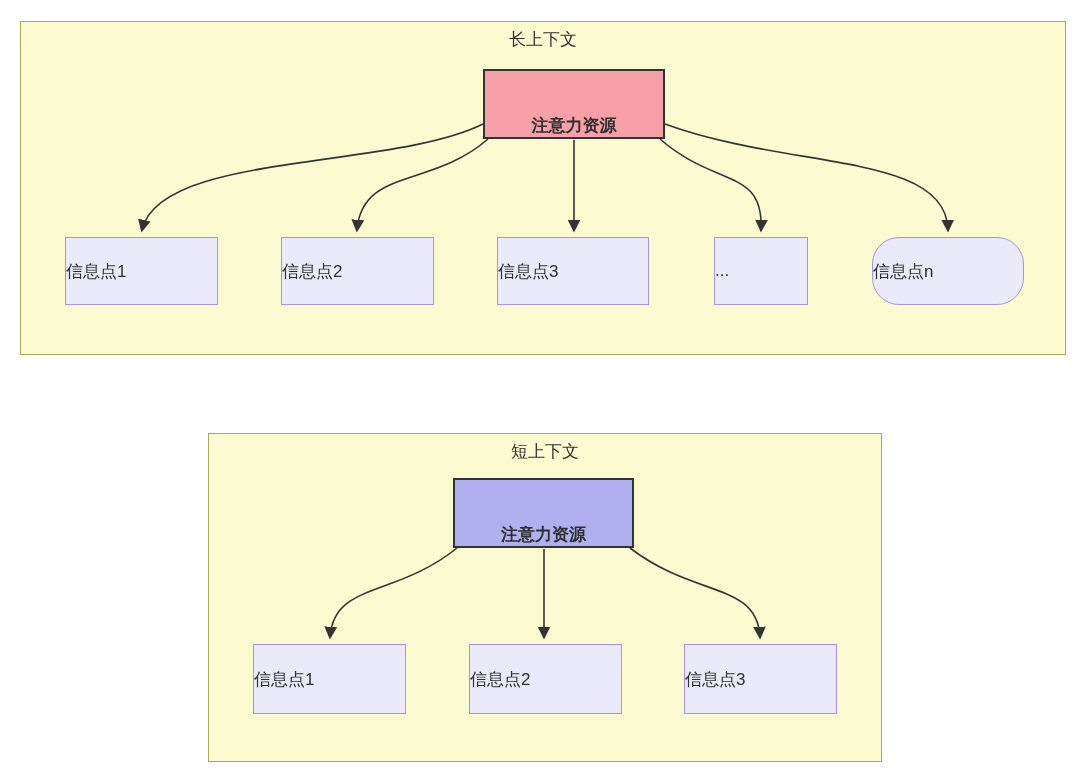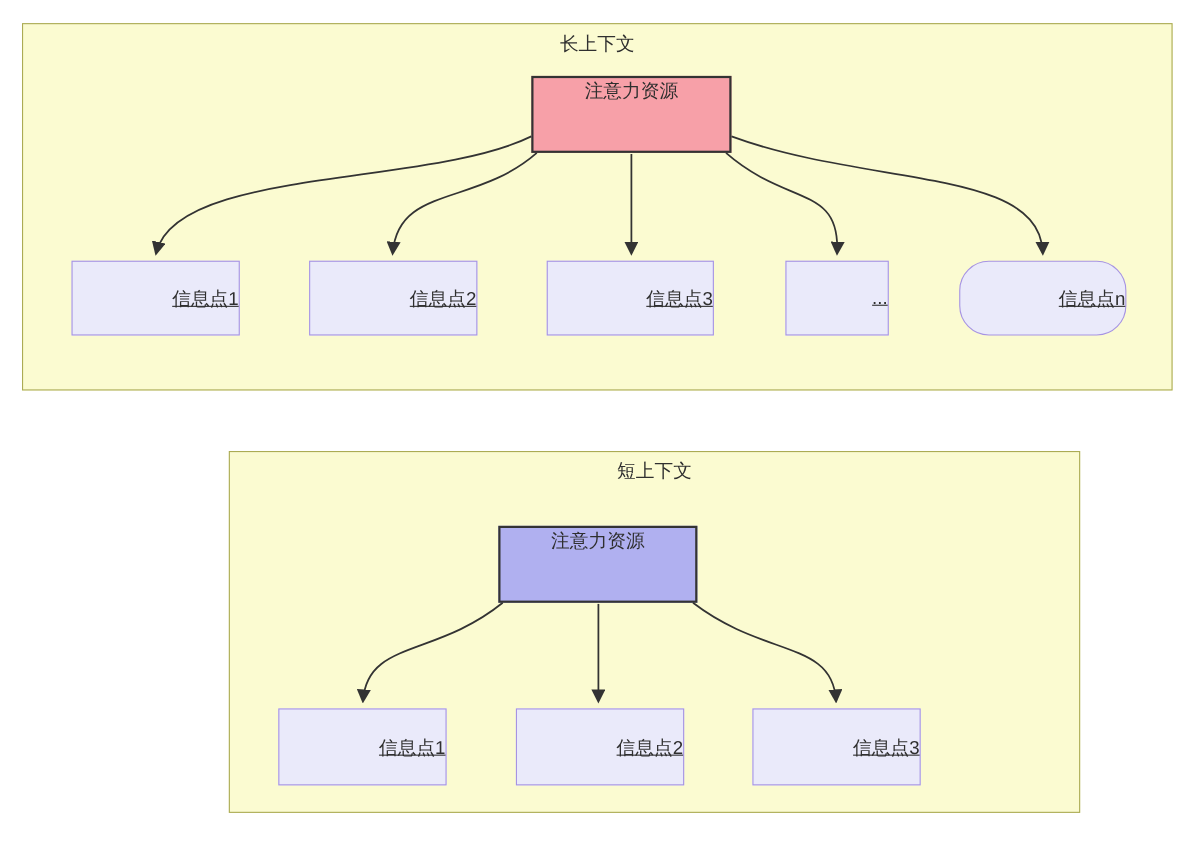--- a/index.html
+++ b/index.html
@@ -28,36 +28,36 @@
     left: 0;
     right: 0;
     text-align: center;
     font-size: 17px;
   }
   .attention-box {
     position: absolute;
     border: 2.5px solid var(--attention-border, #333333);
     box-sizing: border-box;
     display: flex;
-    align-items: flex-start;
+    align-items: flex-end;
     justify-content: center;
     font-size: 17px;
+    font-weight: bold;
   }
   .attention-long { background: var(--attention-long-fill, #f7a0a8); }
   .attention-short { background: var(--attention-short-fill, #b0b0f0); }
   .info-box {
     position: absolute;
     background: var(--info-fill, #eaeafa);
     border: 1.5px solid var(--info-border, #a693e3);
     box-sizing: border-box;
     display: flex;
     align-items: center;
-    justify-content: flex-end;
+    justify-content: flex-start;
     font-size: 17px;
-    text-decoration: underline;
   }
   #arrows {
     position: absolute;
     left: 0; top: 0;
     width: 1080px; height: 774px;
     pointer-events: none;
   }
   .arrow {
     stroke: var(--arrow, #333333);
     fill: none;
@@ -87,21 +87,21 @@
   <div class="info-box" style="left:497px; top:237px; width:152px; height:68px;">
     <span>信息点3</span>
   </div>
   <div class="info-box" style="left:714px; top:237px; width:94px; height:68px;">
     <span>...</span>
   </div>
   <div class="info-box" style="left:872px; top:237px; width:152px; height:68px;border-radius:27px;">
     <span>信息点n</span>
   </div>
 
-  <div class="container" style="left:208px; top:410px; width:774px; height:329px;">
+  <div class="container" style="left:208px; top:433px; width:674px; height:329px;">
     <div class="container-title">短上下文</div>
   </div>
 
   <div class="attention-box attention-short" style="left:453px; top:478px; width:181px; height:70px;">
     <span>注意力资源</span>
   </div>
 
   <div class="info-box" style="left:253px; top:644px; width:153px; height:70px;">
     <span>信息点1</span>
   </div>

